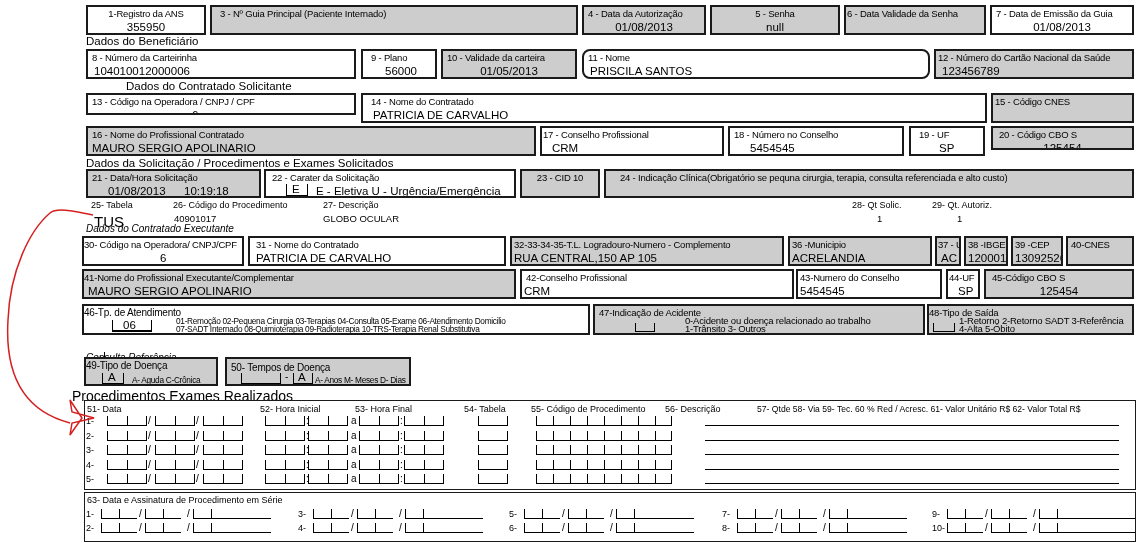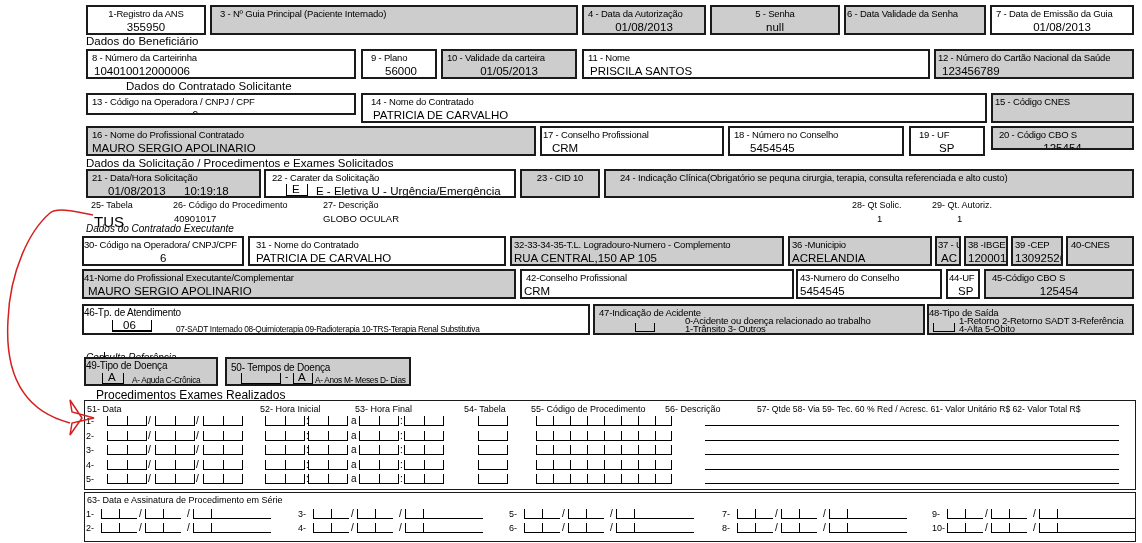--- a/index.html
+++ b/index.html
@@ -56,21 +56,21 @@
   <span class="val">104010012000006</span>
 </div>
 <div class="box" style="left:361px;top:49px;width:76px;height:30px;">
   <span class="lbl" style="left:8px;">9 - Plano</span>
   <span class="val" style="left:22px;">56000</span>
 </div>
 <div class="box g" style="left:441px;top:49px;width:136px;height:30px;">
   <span class="lbl">10 - Validade da carteira</span>
   <span class="val c">01/05/2013</span>
 </div>
-<div class="box" style="left:582px;top:49px;width:348px;height:30px;">
+<div class="box" style="left:582px;top:49px;width:348px;height:30px;border-radius:8px;">
   <span class="lbl">11 - Nome</span>
   <span class="val">PRISCILA SANTOS</span>
 </div>
 <div class="box g" style="left:934px;top:49px;width:200px;height:30px;">
   <span class="lbl" style="left:2px;">12 - Número do Cartão Nacional da Saúde</span>
   <span class="val">123456789</span>
 </div>
 
 <span class="sec" style="left:86px;top:80px;padding-left:40px;">Dados do Contratado Solicitante</span>
 <div class="box" style="left:86px;top:93px;width:270px;height:22px;">
@@ -189,20 +189,21 @@
 </div>
 <div class="box g" style="left:984px;top:269px;width:150px;height:30px;">
   <span class="lbl" style="left:6px;">45-Código CBO S</span>
   <span class="val c">125454</span>
 </div>
 
 <div class="box" style="left:82px;top:304px;width:508px;height:31px;">
   <span class="lbl" style="left:0px;font-size:10px;">46-Tp. de Atendimento</span>
   <span class="ubox" style="left:28px;top:14px;width:40px;height:12px;border-bottom-width:2px;"></span>
   <span class="val" style="left:39px;top:13px;">06</span>
+  <span class="tiny" style="left:92px;top:11px;">01-Remoção 02-Pequena Cirurgia 03-Terapias 04-Consulta 05-Exame 06-Atendimento Domicilio</span>
   <span class="tiny" style="left:92px;top:19px;">07-SADT Internado 08-Quimioterapia 09-Radioterapia 10-TRS-Terapia Renal Substitutiva</span>
 </div>
 
 <div class="box g" style="left:593px;top:304px;width:332px;height:31px;">
   <span class="lbl">47-Indicação de Acidente</span>
   <span class="ubox" style="left:40px;top:17px;width:20px;height:9px;"></span>
   <span class="tiny" style="left:90px;top:10px;font-size:9.5px;line-height:10px;letter-spacing:-0.2px;">0-Acidente ou doença relacionado ao trabalho</span>
   <span class="tiny" style="left:90px;top:18px;font-size:9.5px;line-height:10px;letter-spacing:-0.2px;">1-Trânsito 3- Outros</span>
 </div>
 
@@ -223,21 +224,21 @@
 </div>
 <div class="box g" style="left:225px;top:357px;width:186px;height:29px;">
   <span class="lbl" style="left:4px;top:3px;font-size:10px;">50- Tempos de Doença</span>
   <span class="ubox" style="left:14px;top:14px;width:40px;height:11px;"></span>
   <span class="val" style="left:58px;top:12px;font-size:10px;">-</span>
   <span class="ubox" style="left:66px;top:14px;width:20px;height:11px;"></span>
   <span class="val" style="left:71px;top:12px;">A</span>
   <span class="tiny" style="left:88px;top:17px;">A- Anos M- Meses D- Dias</span>
 </div>
 
-<span class="small" style="left:96px;top:388px;font-size:12px;">Procedimentos Exames Realizados</span>
+<span class="small" style="left:72px;top:388px;font-size:14px;">Procedimentos Exames Realizados</span>
 <div class="box" id="real-box" style="left:84px;top:400px;width:1052px;height:90px;border-width:1.5px;">
   <span class="small" style="left:2px;top:3px;">51- Data</span>
   <span class="small" style="left:175px;top:3px;">52- Hora Inicial</span>
   <span class="small" style="left:270px;top:3px;">53- Hora Final</span>
   <span class="small" style="left:379px;top:3px;">54- Tabela</span>
   <span class="small" style="left:446px;top:3px;">55- Código de Procedimento</span>
   <span class="small" style="left:580px;top:3px;">56- Descrição</span>
   <span class="small" style="left:672px;top:3px;font-size:8.6px;">57- Qtde 58- Via 59- Tec. 60 % Red / Acresc. 61- Valor Unitário R$ 62- Valor Total R$</span>
   <div id="real-rows">
       <span class="small" style="left:1px;top:15px;">1-</span>

